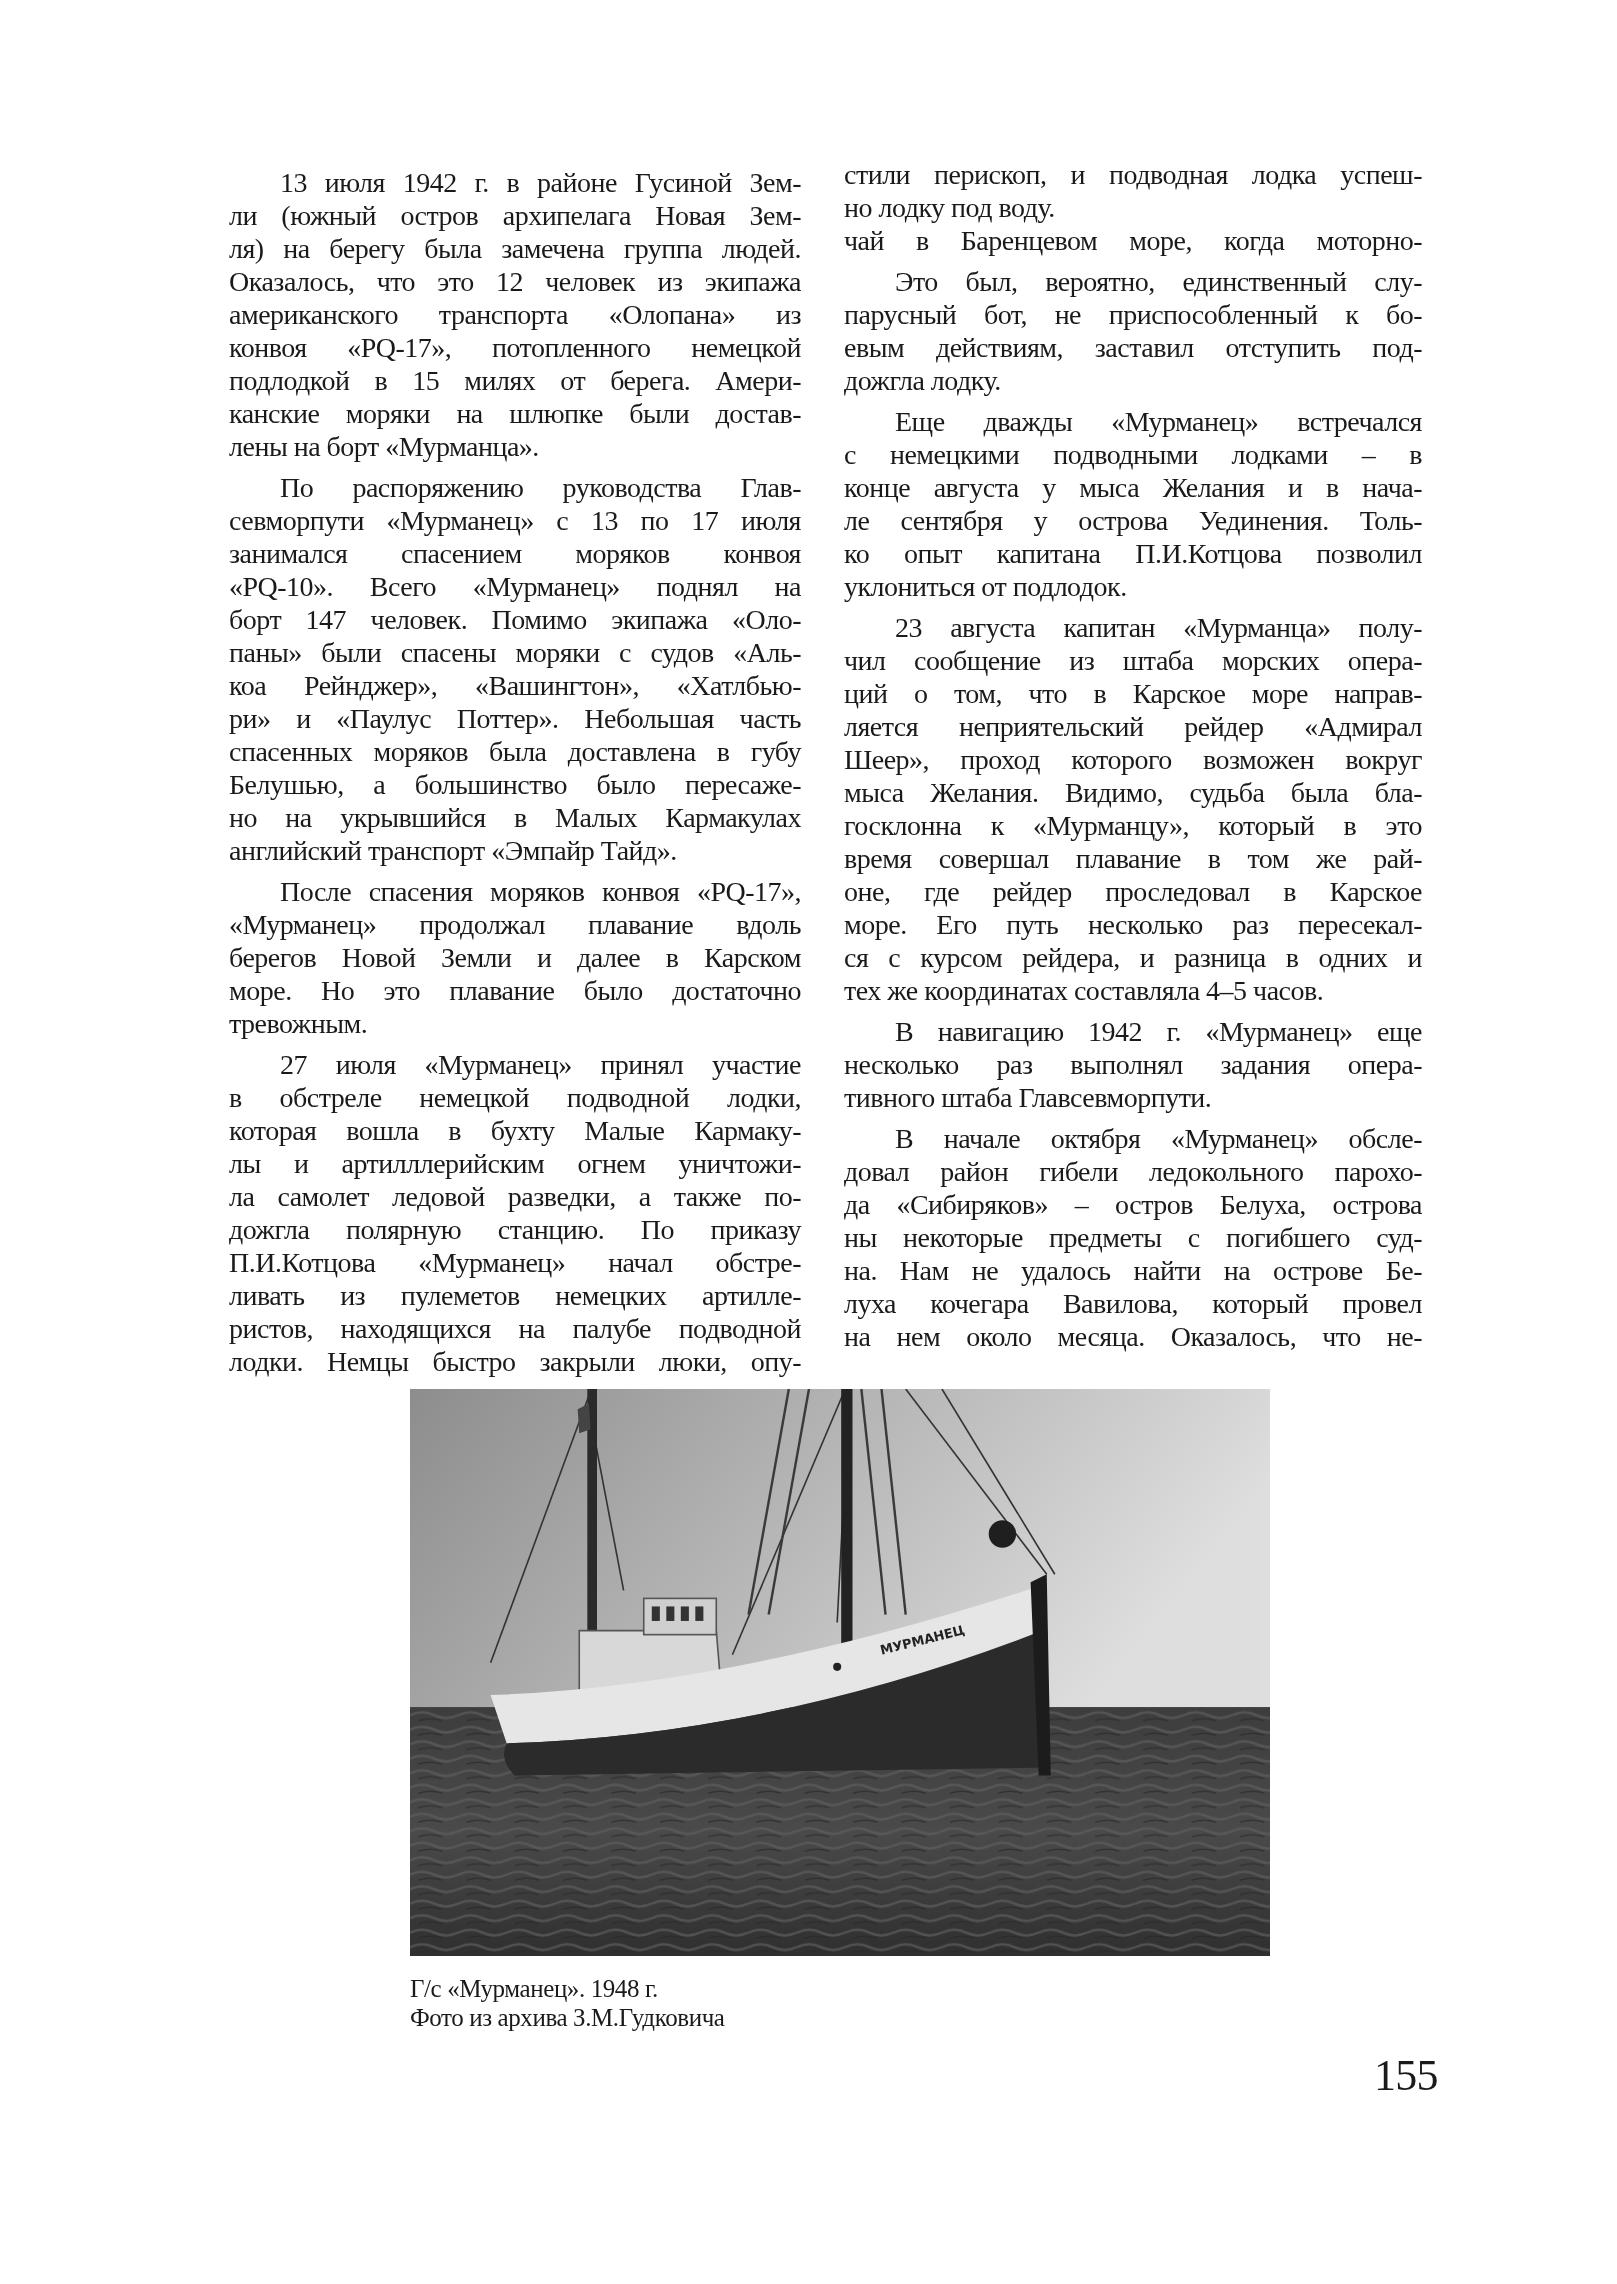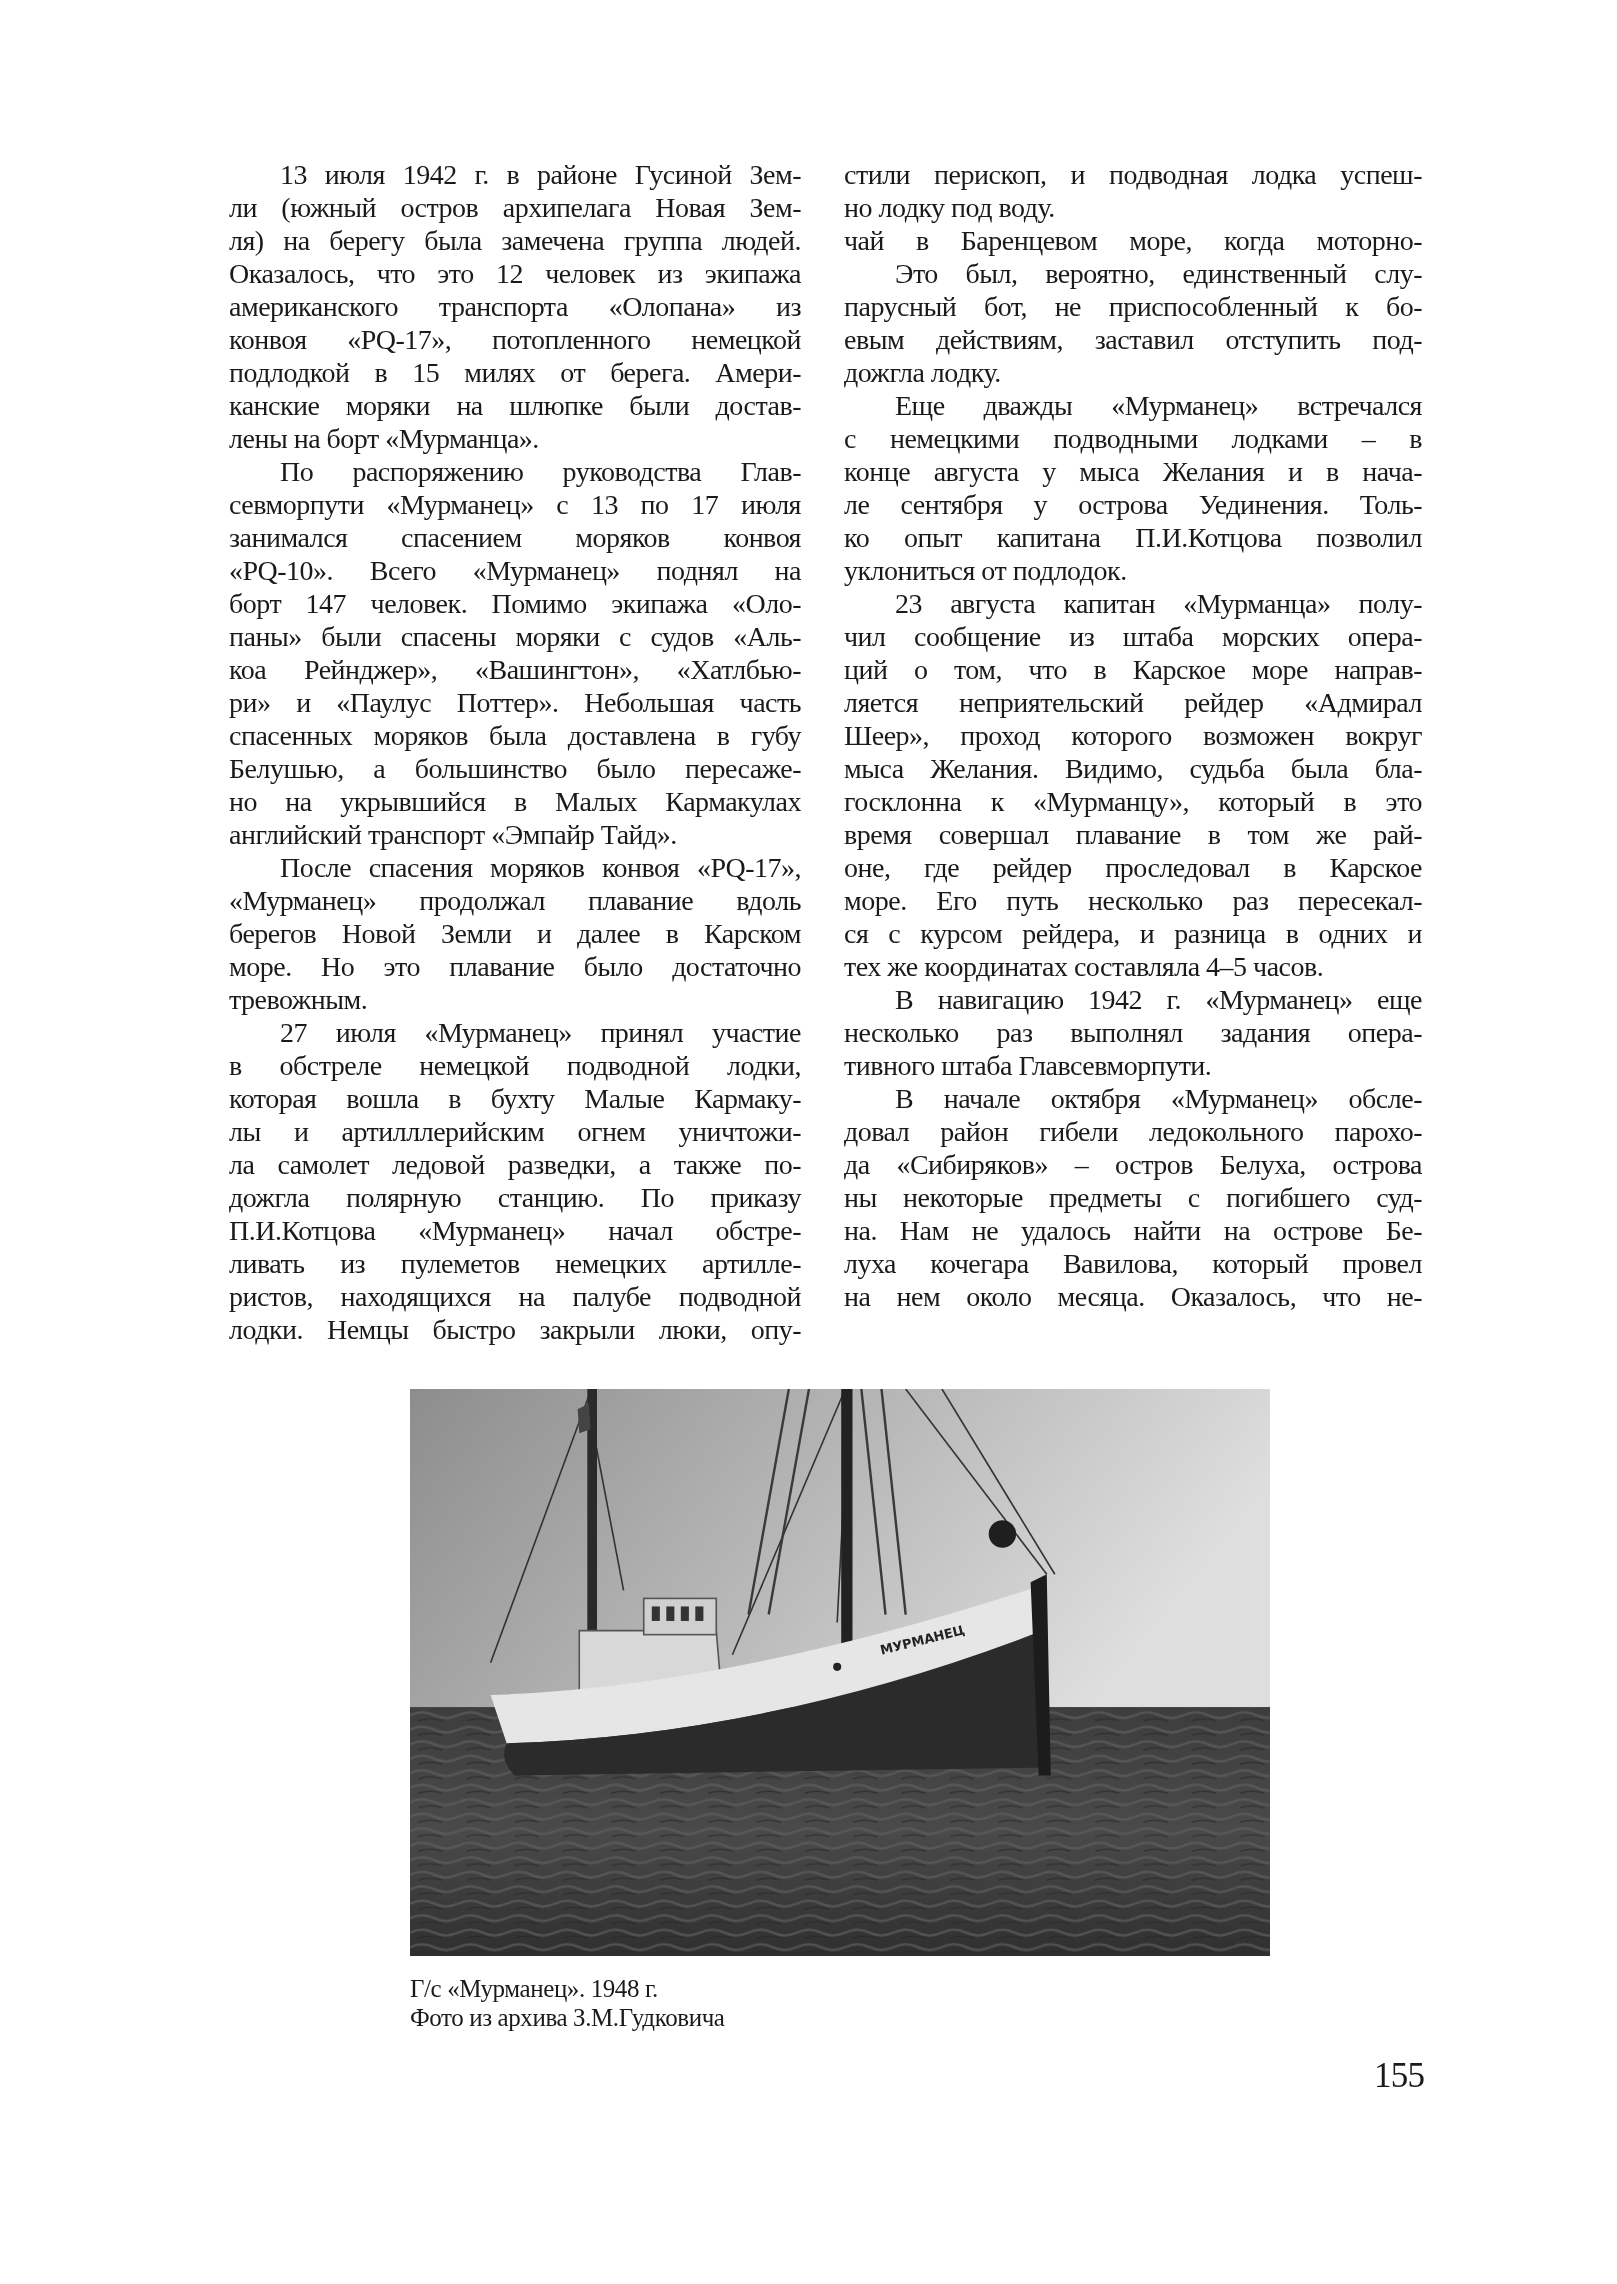--- a/index.html
+++ b/index.html
@@ -5,28 +5,28 @@
   html, body { margin: 0; padding: 0; background: #ffffff; }
   body { width: 1618px; height: 2284px; position: relative; overflow: hidden;
          font-family: "Liberation Serif", "DejaVu Serif", serif; color: #1a1a1a; }
   .column { position: absolute; top: 158px; }
   #col-left { left: 229px; width: 572px; }
   #col-right { left: 844px; width: 578px; }
   .para { margin: 0; }
   .line { display: block; height: 33px; line-height: 33px; font-size: 28px;
           white-space: nowrap; text-align: justify; text-align-last: justify;
           transform-origin: left center; letter-spacing: -0.5px; overflow: visible; }
-  .line.first { padding-left: 51px; }
+  .line.first { padding-left: 51px; margin-top: 8px; }
   .line.last { text-align: left; text-align-last: left; }
   .photo { position: absolute; left: 410px; top: 1389px; width: 860px; height: 567px; overflow: hidden; background: #777; }
   .photo svg { display: block; width: 100%; height: 100%; }
   .caption { position: absolute; left: 410px; width: 860px; top: 1974px; text-align: left;
              font-size: 25px; line-height: 29px; letter-spacing: -0.4px; }
   .caption div { display: block; }
-  .page-number { position: absolute; left: 1374px; top: 2056px; font-size: 35px; line-height: 39px; letter-spacing: -0.8px; }
+  .page-number { position: absolute; left: 1374px; top: 2056px; font-size: 44px; line-height: 39px; letter-spacing: -0.8px; }
 </style>
 </head>
 <body>
 
 <div id="col-left" class="column">
     <div class="para">
       <span class="line first">13 июля 1942 г. в районе Гусиной Зем-</span>
       <span class="line">ли (южный остров архипелага Новая Зем-</span>
       <span class="line">ля) на берегу была замечена группа людей.</span>
       <span class="line">Оказалось, что это 12 человек из экипажа</span>

